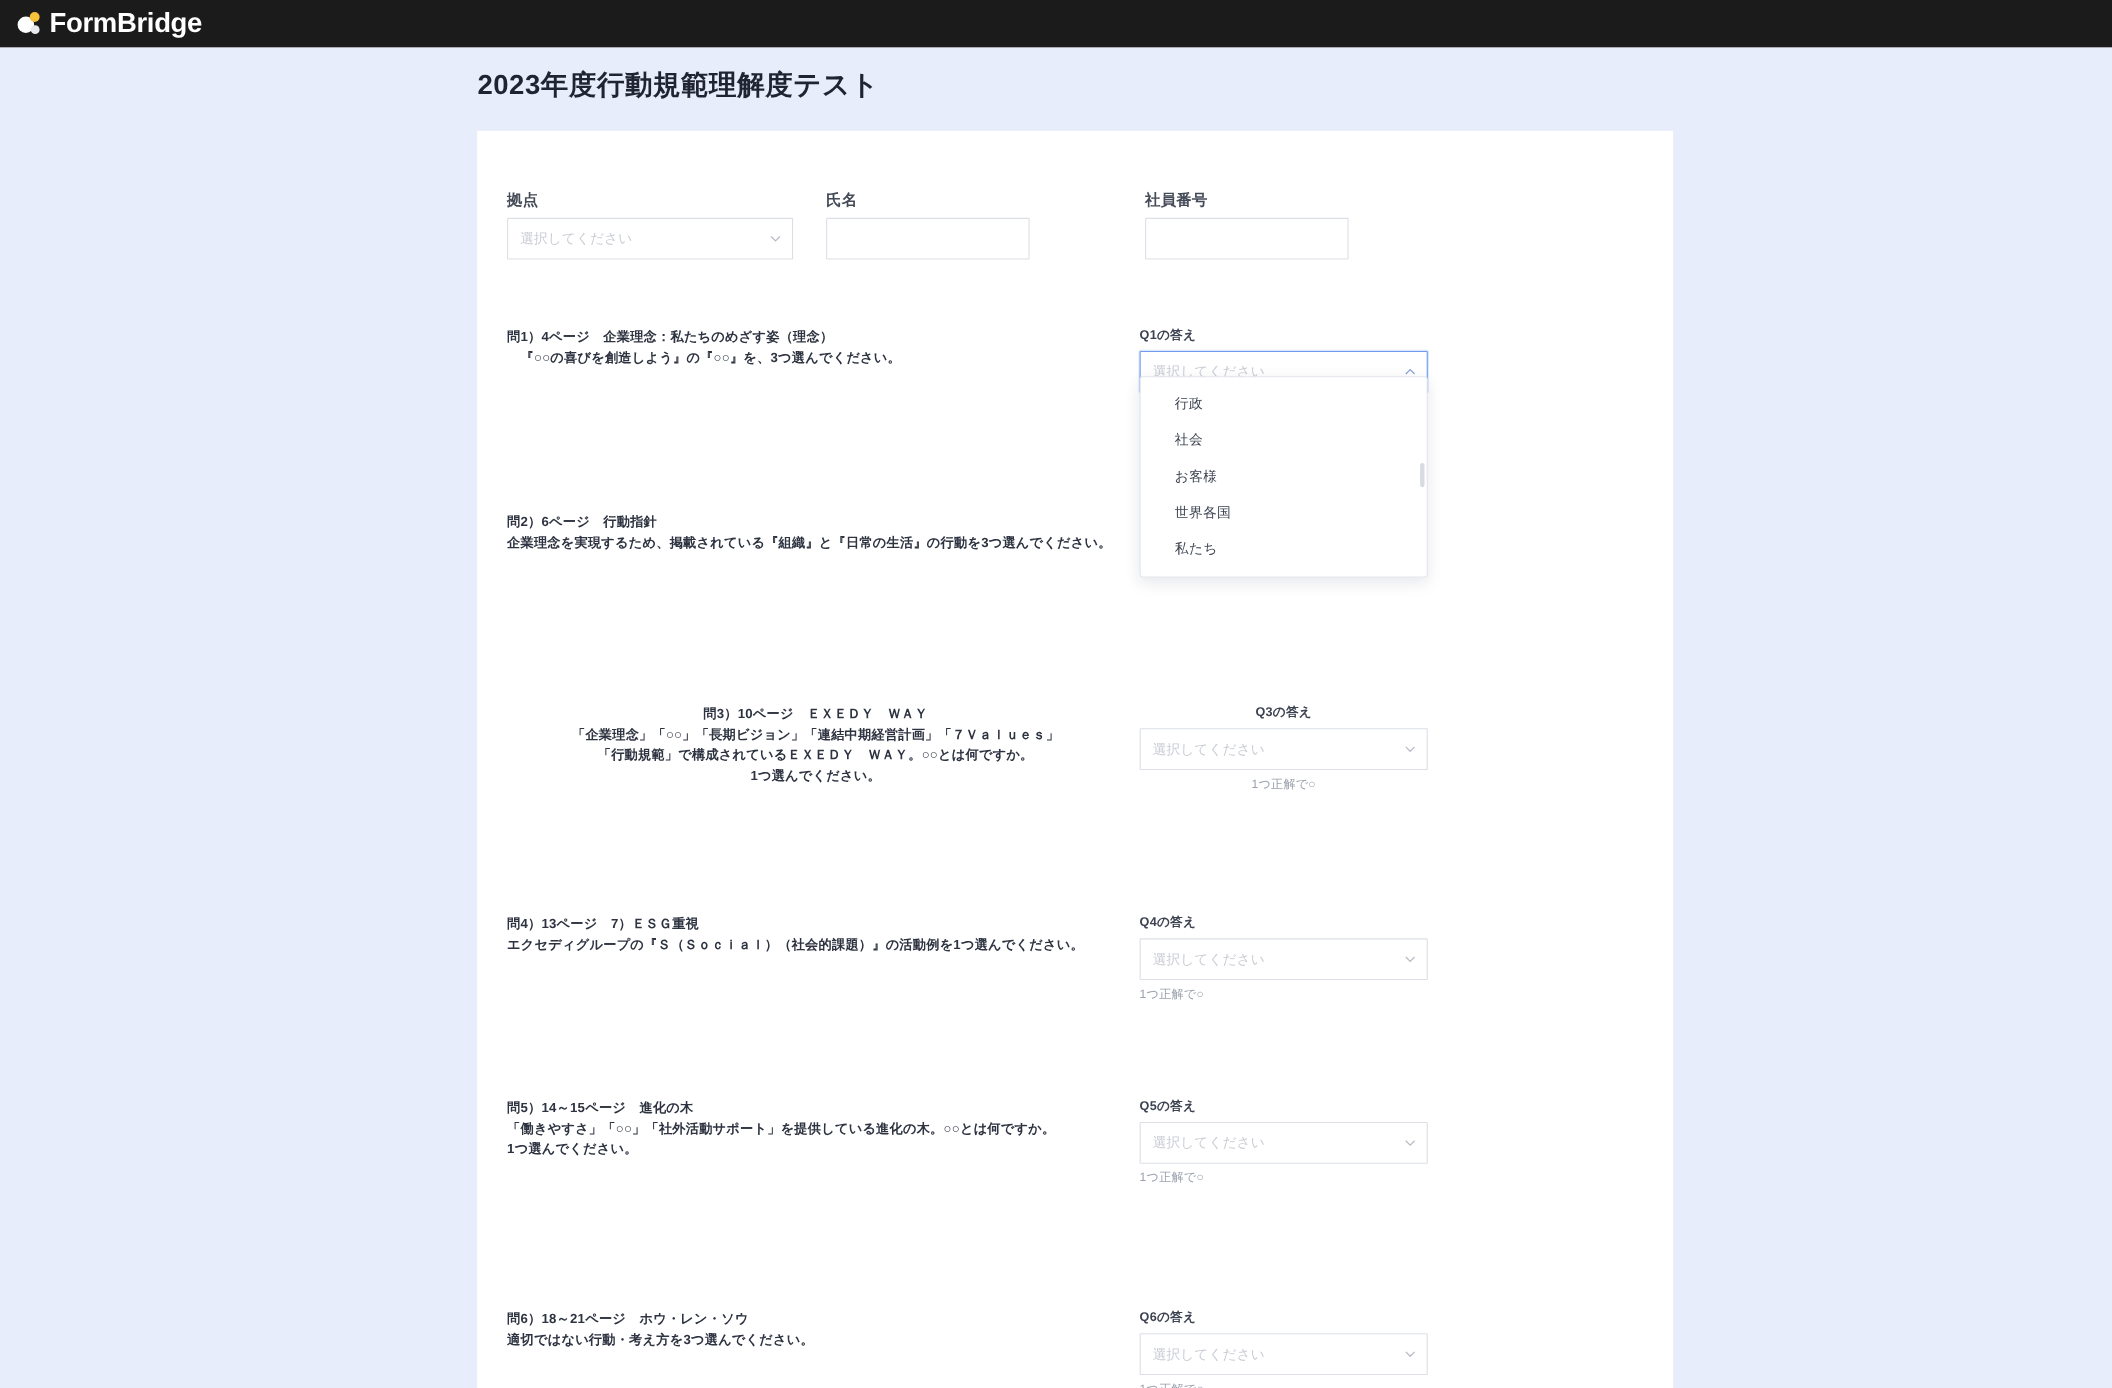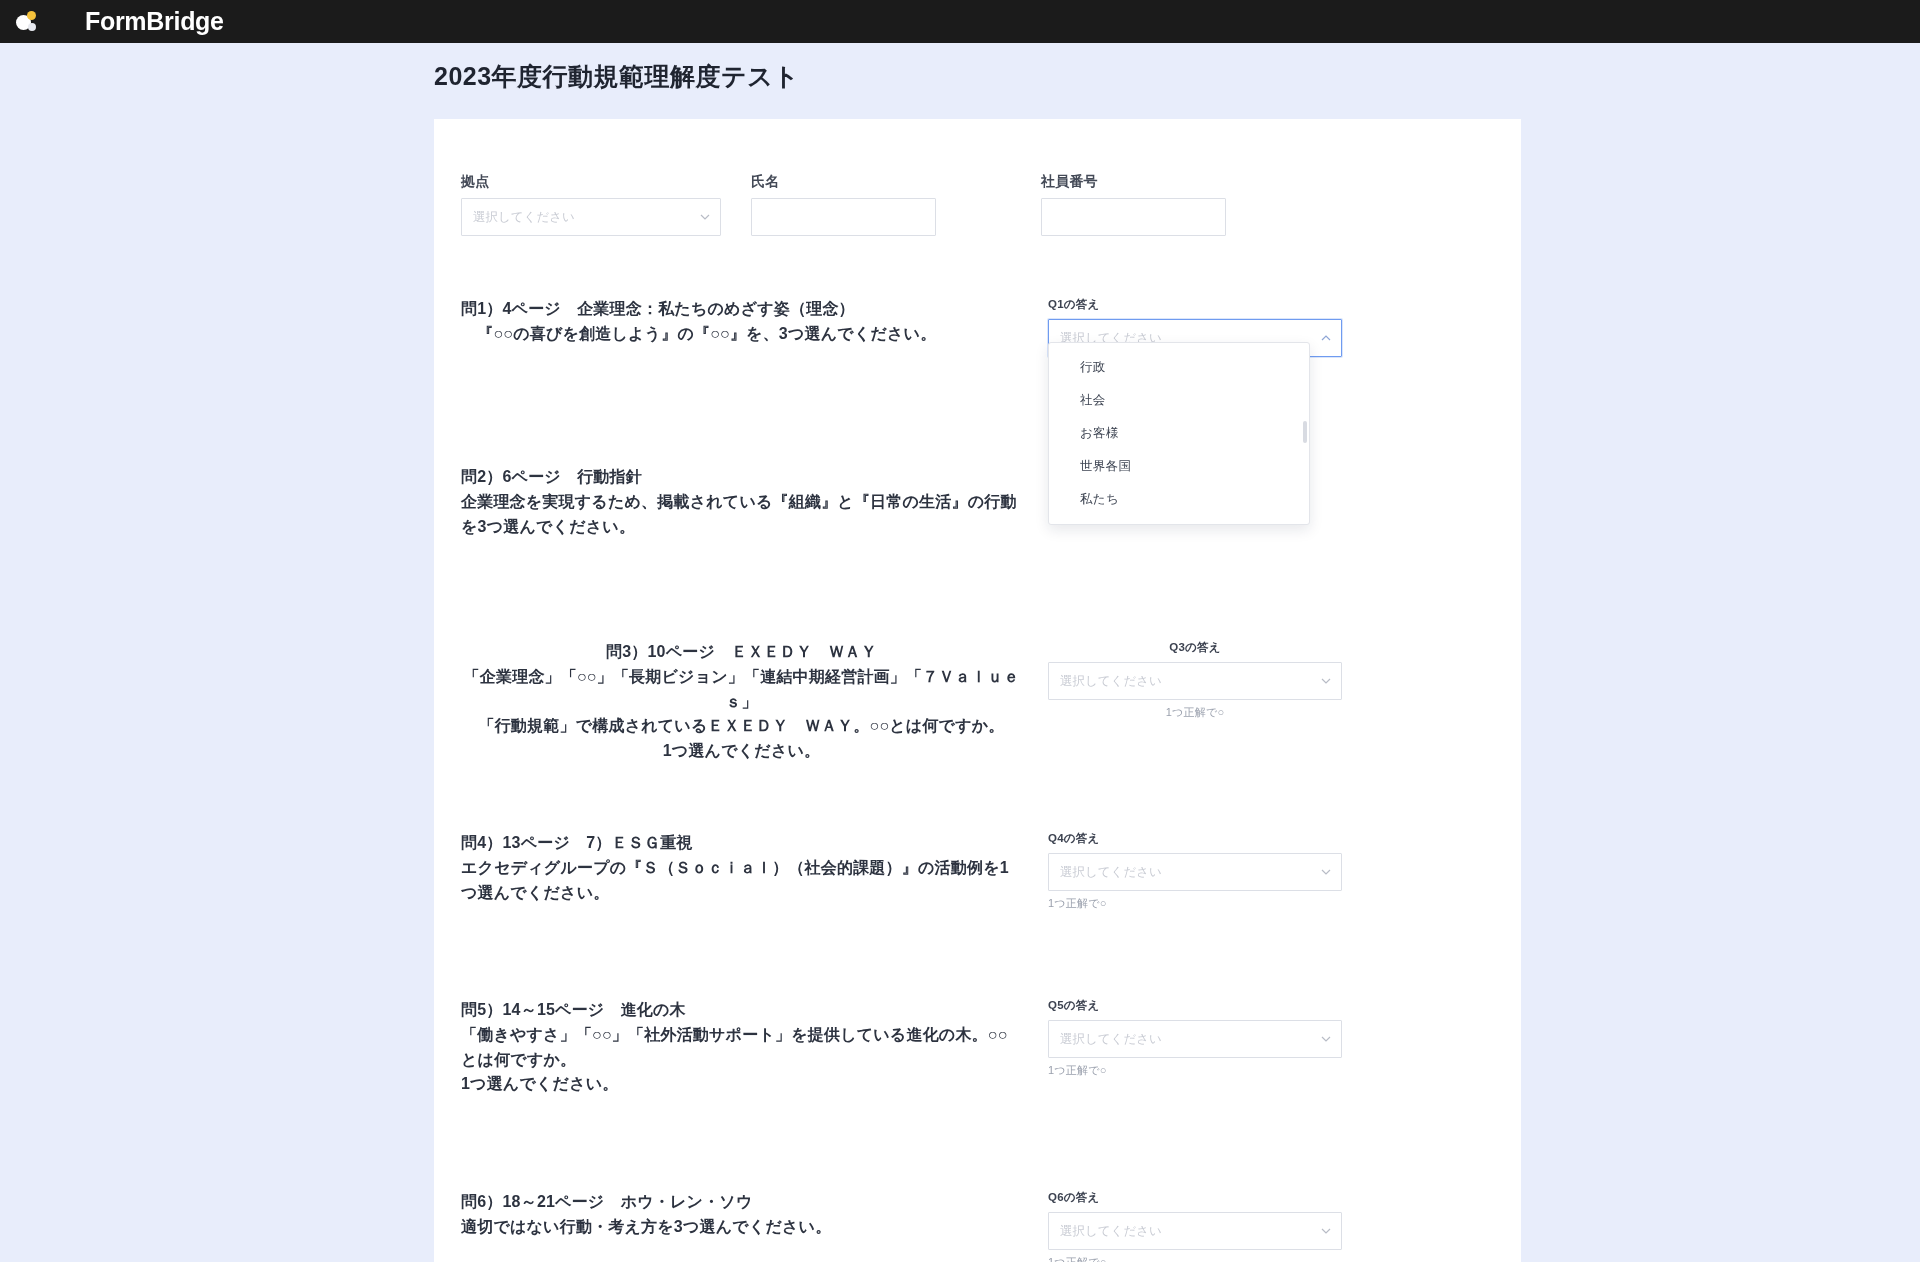--- a/index.html
+++ b/index.html
@@ -38,21 +38,20 @@
   }
   .logo-mark .c1 { width: 15px; height: 15px; left: 0; top: 4px; background: #ffffff; }
   .logo-mark .c2 { width: 9px; height: 9px; left: 11px; top: 0; background: #f5c23b; }
   .logo-mark .c3 { width: 8px; height: 8px; left: 12px; top: 12px; background: #e8eaf0; }
   .logo-text {
     color: #ffffff;
     font-size: 25px;
     font-weight: bold;
     letter-spacing: -0.3px;
     white-space: nowrap;
-    margin-left: 40px;
   }
   
   .page-title {
     position: absolute;
     left: 434px; top: 60px;
     font-size: 25px;
     font-weight: bold;
     color: #1f2430;
     letter-spacing: 0.5px;
   }
@@ -104,29 +103,29 @@
   .hdr-col { width: 260px; }
   
   .qrow {
     position: absolute;
     left: 26px;
     width: 1030px;
     display: flex;
   }
   .qtext {
     width: 575px;
-    font-size: 16px;
+    font-size: 12px;
     line-height: 1.55;
     color: #2d3340;
     font-weight: bold;
     letter-spacing: 0.2px;
     padding-right: 14px;
     white-space: pre-line;
   }
-  .qans { width: 294px; margin-left: 12px; }
+  .qans { width: 262px; margin-left: 0; }
   .qans .field-label { font-size: 11.5px; color: #3c4250; }
   .hint {
     font-size: 11px;
     color: #9aa0ad;
     margin-top: 5px;
     letter-spacing: 0.2px;
   }
   
   .ctrl.open {
     border: 1px solid #6f9bf0;

